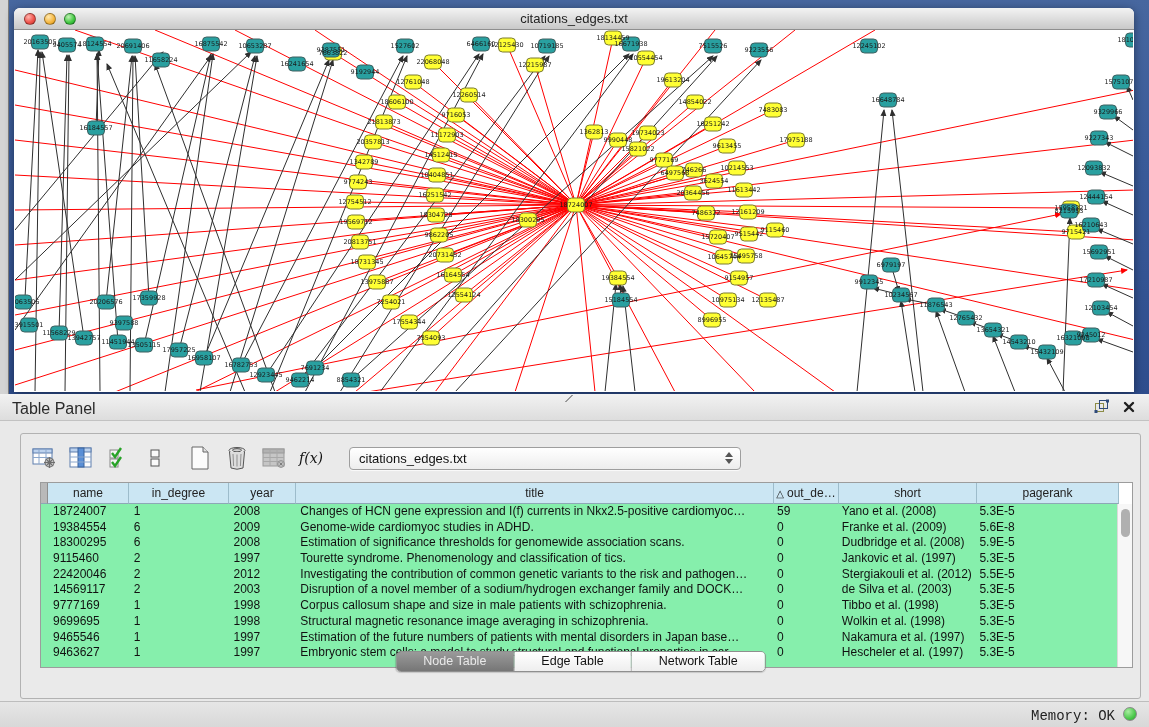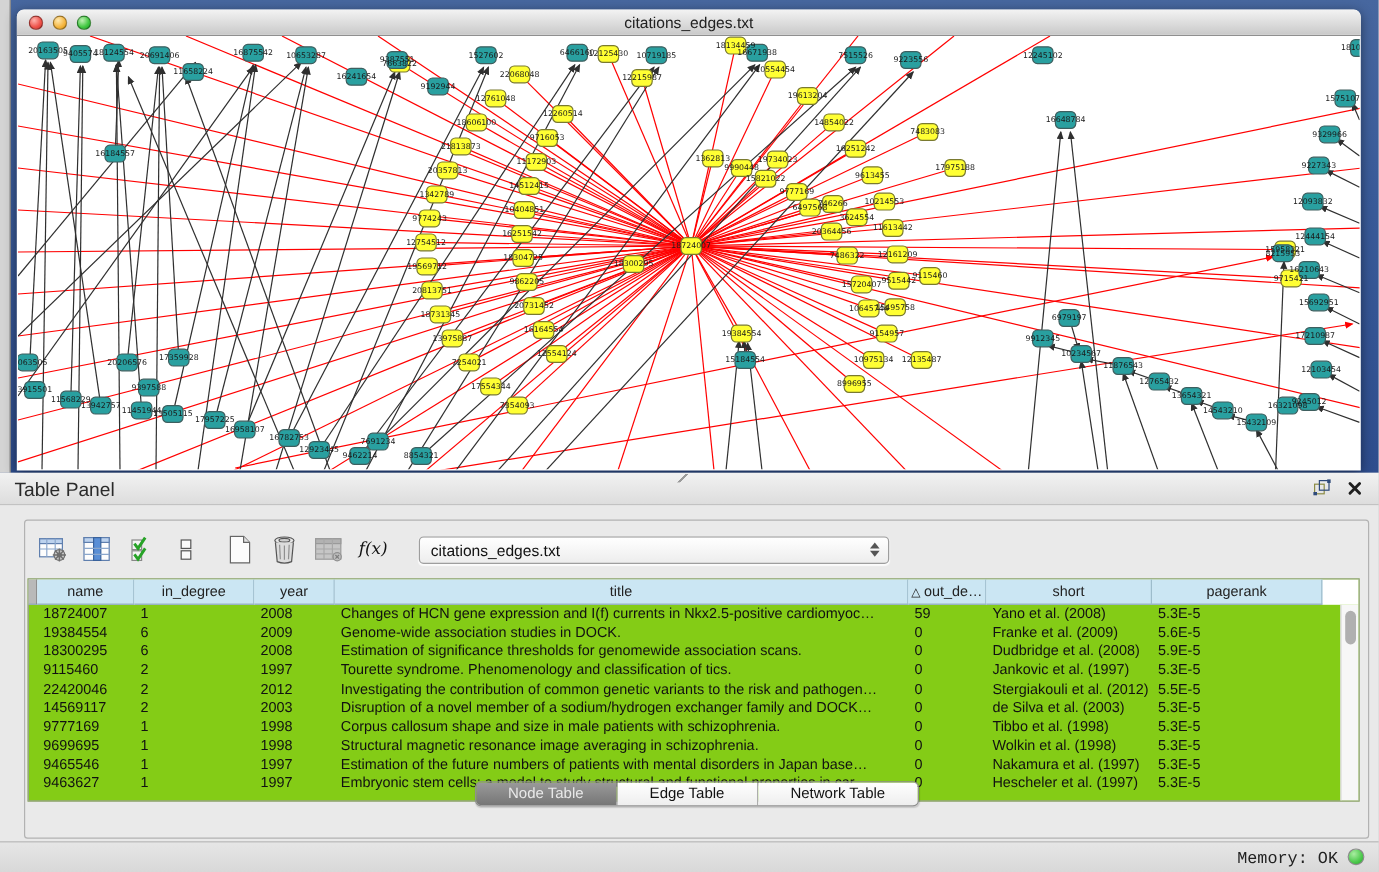--- a/index.html
+++ b/index.html
@@ -40,21 +40,21 @@
   .fx{font-size:14px;font-style:italic;font-family:"DejaVu Serif",serif;color:#111;}
   .combo{margin-left:16px;width:392px;height:23px;border:1px solid #9e9e9e;border-radius:4px;
     background:linear-gradient(180deg,#ffffff,#ededed);position:relative;display:flex;align-items:center;
     box-shadow:0 1px 1px rgba(255,255,255,.8);}
   .combo .val{font-size:13px;color:#111;padding-left:9px;}
   .combo .arrows{position:absolute;right:7px;top:4px;display:flex;flex-direction:column;gap:2px;}
   .combo .arrows i{display:block;width:0;height:0;border-left:4px solid transparent;border-right:4px solid transparent;}
   .combo .arrows .up{border-bottom:5px solid #555;}
   .combo .arrows .dn{border-top:5px solid #555;}
 
-  .table-wrap{position:absolute;left:2px;right:7px;top:48px;height:186px;background:#84cc16;border:1px solid #9c9c9c;}
+  .table-wrap{position:absolute;left:19px;right:7px;top:48px;height:186px;background:#86efac;border:1px solid #9c9c9c;}
   .thead{position:absolute;left:0;top:0;right:0;height:21px;display:flex;background:#fff;}
   .hcell{height:21px;background:#cbe6f3;border-right:1px solid #9dbccb;border-bottom:1px solid #8da8b6;
     font-size:12px;color:#222;text-align:center;line-height:20px;overflow:hidden;white-space:nowrap;}
   .hgut{width:7px;background:#b9b9b9;border-right:1px solid #8e8e8e;border-bottom:1px solid #8da8b6;height:21px;}
   .c0{width:81px}.c1{width:100px}.c2{width:67px}.c3{width:478px}.c4{width:65px}.c5{width:138px}.c6{width:142px}
   .sort-tri{font-size:10px;margin-right:3px;}
   .tbody{position:absolute;left:0;top:21px;right:16px;bottom:0;overflow:hidden;}
   .trow{display:flex;height:15.7px;align-items:center;}
   .tcell{font-size:12px;color:#111;white-space:nowrap;overflow:hidden;padding-left:5px;height:15.7px;line-height:15.7px;}
   .rgut{width:7px;height:15.7px;}
@@ -616,24 +616,24 @@
               <div class="tcell c3">Changes of HCN gene expression and I(f) currents in Nkx2.5-positive cardiomyoc…</div>
               <div class="tcell c4">59</div>
               <div class="tcell c5">Yano et al. (2008)</div>
               <div class="tcell c6">5.3E-5</div>
             </div>
             <div class="trow">
               <div class="rgut"></div>
               <div class="tcell c0">19384554</div>
               <div class="tcell c1">6</div>
               <div class="tcell c2">2009</div>
-              <div class="tcell c3">Genome-wide association studies in DOCK.</div>
+              <div class="tcell c3">Genome-wide cardiomyoc studies in ADHD.</div>
               <div class="tcell c4">0</div>
               <div class="tcell c5">Franke et al. (2009)</div>
-              <div class="tcell c6">5.6E-5</div>
+              <div class="tcell c6">5.6E-8</div>
             </div>
             <div class="trow">
               <div class="rgut"></div>
               <div class="tcell c0">18300295</div>
               <div class="tcell c1">6</div>
               <div class="tcell c2">2008</div>
               <div class="tcell c3">Estimation of significance thresholds for genomewide association scans.</div>
               <div class="tcell c4">0</div>
               <div class="tcell c5">Dudbridge et al. (2008)</div>
               <div class="tcell c6">5.9E-5</div>

